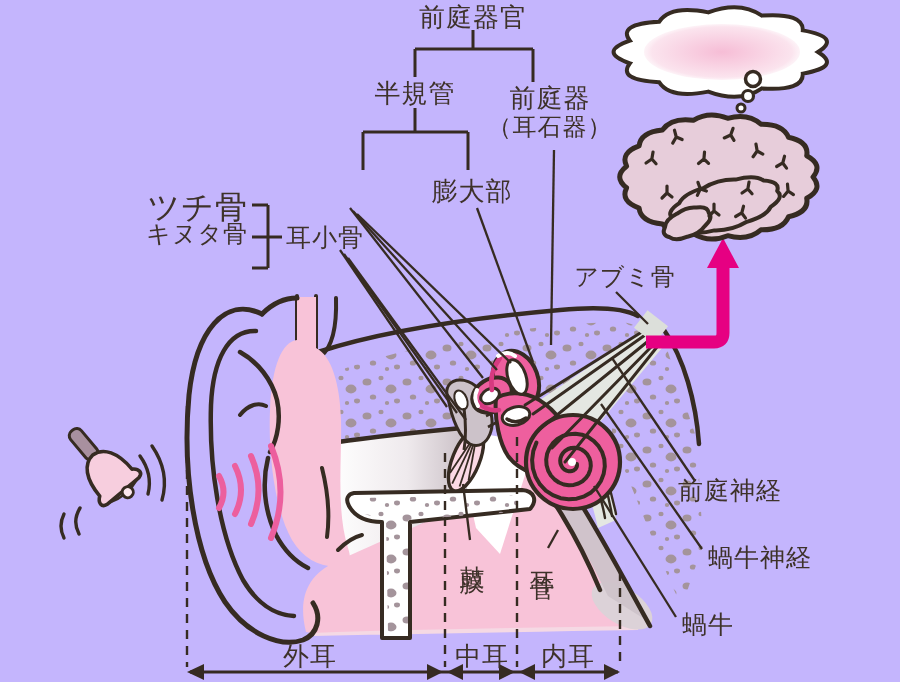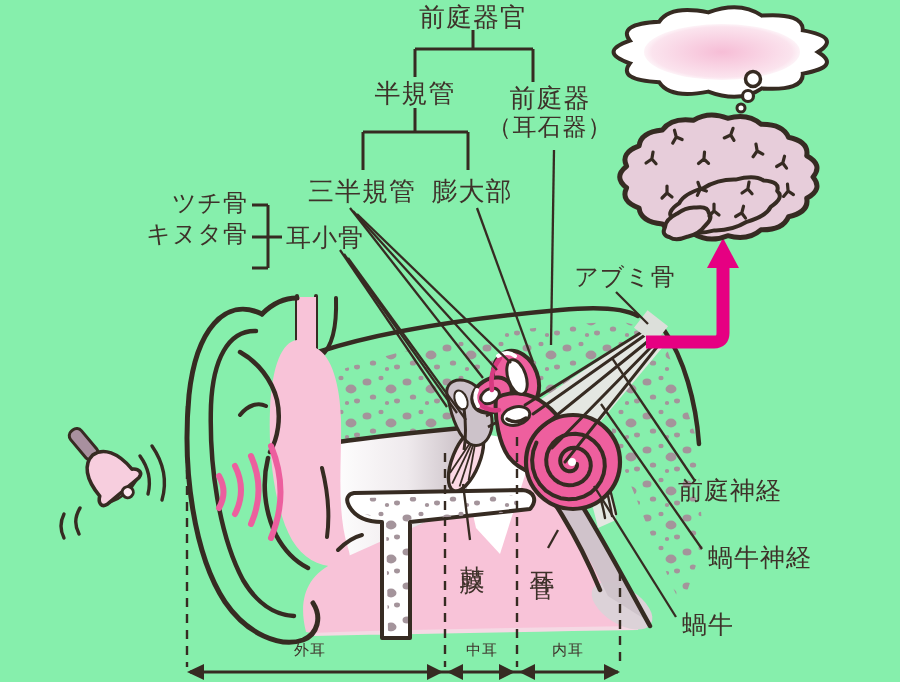--- a/index.html
+++ b/index.html
@@ -1,24 +1,24 @@
 <!DOCTYPE html>
 <html style="--ink: #362b22; --text: #3e322a; --flesh: #f8c3d8; --flesh-soft: #f5d9e4; --eardrum: #fbd9e5; --inner-pink: #ee5f9e; --inner-accent: #d63a80; --wave-pink: #ec5f9e; --arrow: #e60082; --brain-pink: #e7cdda; --bubble-pink: #f6bdd6; --speckle: #a4949b; --canal-gray: #c7bcc3; --tube-gray: #cdc3ca; --tube-soft: #dcd2d8; --ossicle: #ccc2c9; --stub: #dcdfda; --nerve-wedge: #e4e7e2; --bell-pink: #f7cede; --bell-handle: #a8909f; --clapper: #fce7ef;"><head>
 <meta charset="utf-8">
 <style>
   html,body{margin:0;padding:0;background:#fff;}
-  #stage{position:relative;width:900px;height:682px;background:#86efac;overflow:hidden;
+  #stage{position:relative;width:900px;height:682px;background:#c4b5fd;overflow:hidden;
          font-family:"Liberation Sans","DejaVu Sans",sans-serif;}
   #art{position:absolute;left:0;top:0;}
   .lbl{position:absolute;color:var(--text);font-size:25px;font-weight:500;
        letter-spacing:1px;white-space:nowrap;line-height:1.1;}
   .ctr{transform:translateX(-50%);}
   .rgt{transform:translateX(-100%);}
   .vert{writing-mode:vertical-rl;letter-spacing:5px;}
-  .small{font-size:15px;}
+  .small{font-size:26px;}
   .big{font-size:26px;}
   
   .ink-s{stroke:var(--ink);fill:none;}
   .ink-f{fill:var(--ink);stroke:none;}
   .bone{fill:#ffffff;stroke:var(--ink);}
   .flesh{fill:var(--flesh);stroke:none;}
   .flesh-soft{fill:var(--flesh-soft);stroke:none;}
   .pinkorg{fill:var(--inner-pink);stroke:var(--ink);}
   .holes{fill:#ffffff;stroke:var(--ink);}
   .accent{stroke:var(--inner-accent);fill:none;}
@@ -269,24 +269,23 @@
     <polygon class="ink-f" points="515,672 499,664 499,680"></polygon>
     <polygon class="ink-f" points="519,672 535,664 535,680"></polygon>
     <polygon class="ink-f" points="620,672 604,664 604,680"></polygon>
   </g>
 </svg>
 
 <div class="lbl ctr big" style="left:473px;top:3px">前庭器官</div>
 <div class="lbl ctr big" style="left:415px;top:79px">半規管</div>
 <div class="lbl ctr big" style="left:550px;top:84px">前庭器</div>
 <div class="lbl ctr" style="left:550px;top:114px;font-size:24px">（耳石器）</div>
-<div class="lbl ctr big" style="left:362px;top:177px">三半規管</div>
 <div class="lbl ctr big" style="left:472px;top:177px">膨大部</div>
 
-<div class="lbl rgt" style="left:248px;top:190px;font-size:24px">ツチ骨</div>
+<div class="lbl rgt" style="left:248px;top:190px;font-size:32px">ツチ骨</div>
 <div class="lbl rgt" style="left:248px;top:221px;font-size:24px">キヌタ骨</div>
 <div class="lbl" style="left:286px;top:224px">耳小骨</div>
 
 <div class="lbl ctr" style="left:625px;top:264px;font-size:24px">アブミ骨</div>
 <div class="lbl ctr" style="left:730px;top:477px">前庭神経</div>
 <div class="lbl ctr" style="left:760px;top:544px">蝸牛神経</div>
 <div class="lbl ctr" style="left:708px;top:611px">蝸牛</div>
 
 <div class="lbl vert" style="left:458px;top:545px">鼓膜</div>
 <div class="lbl vert" style="left:528px;top:552px">耳管</div>

